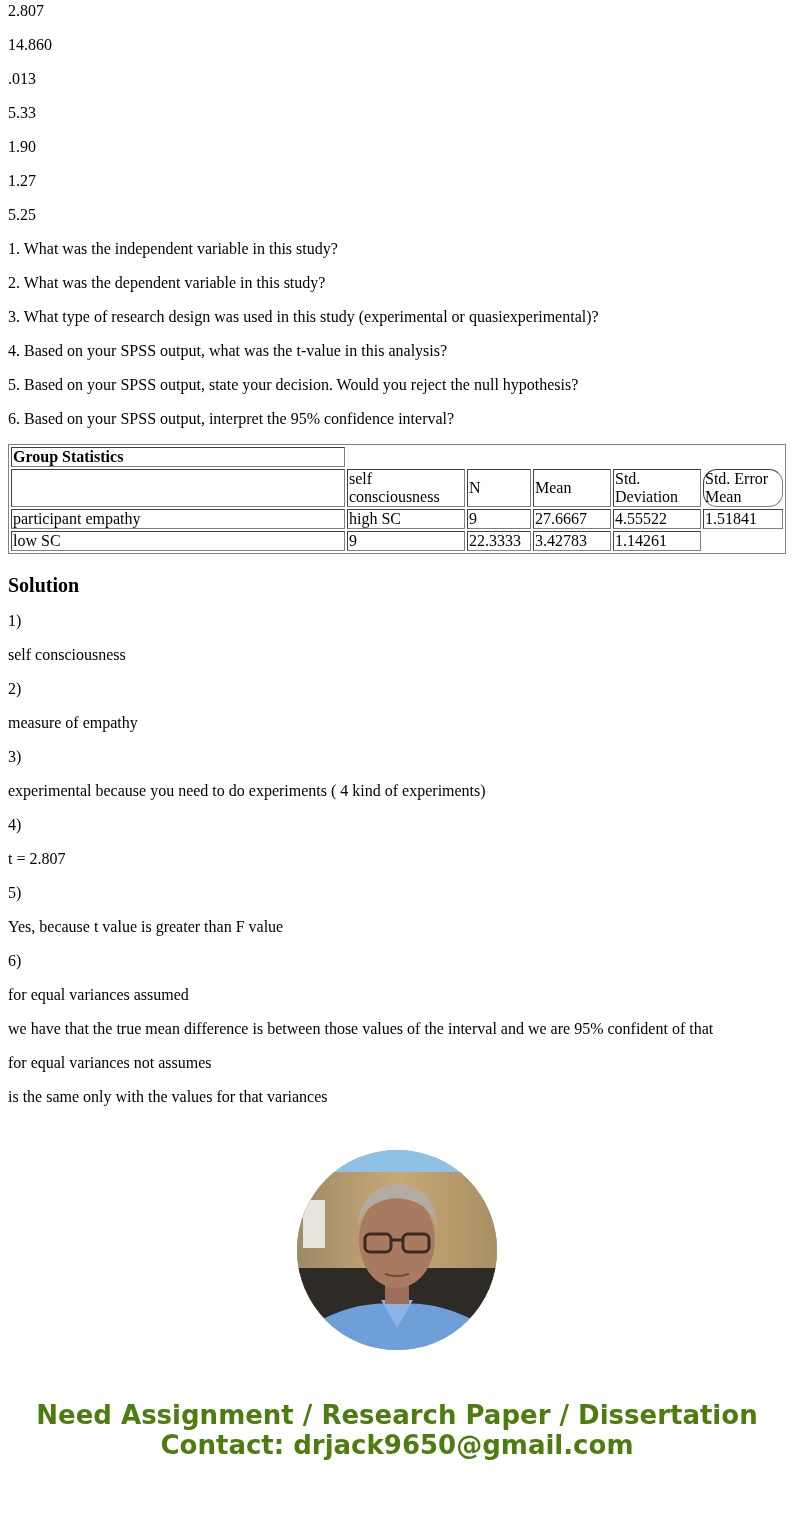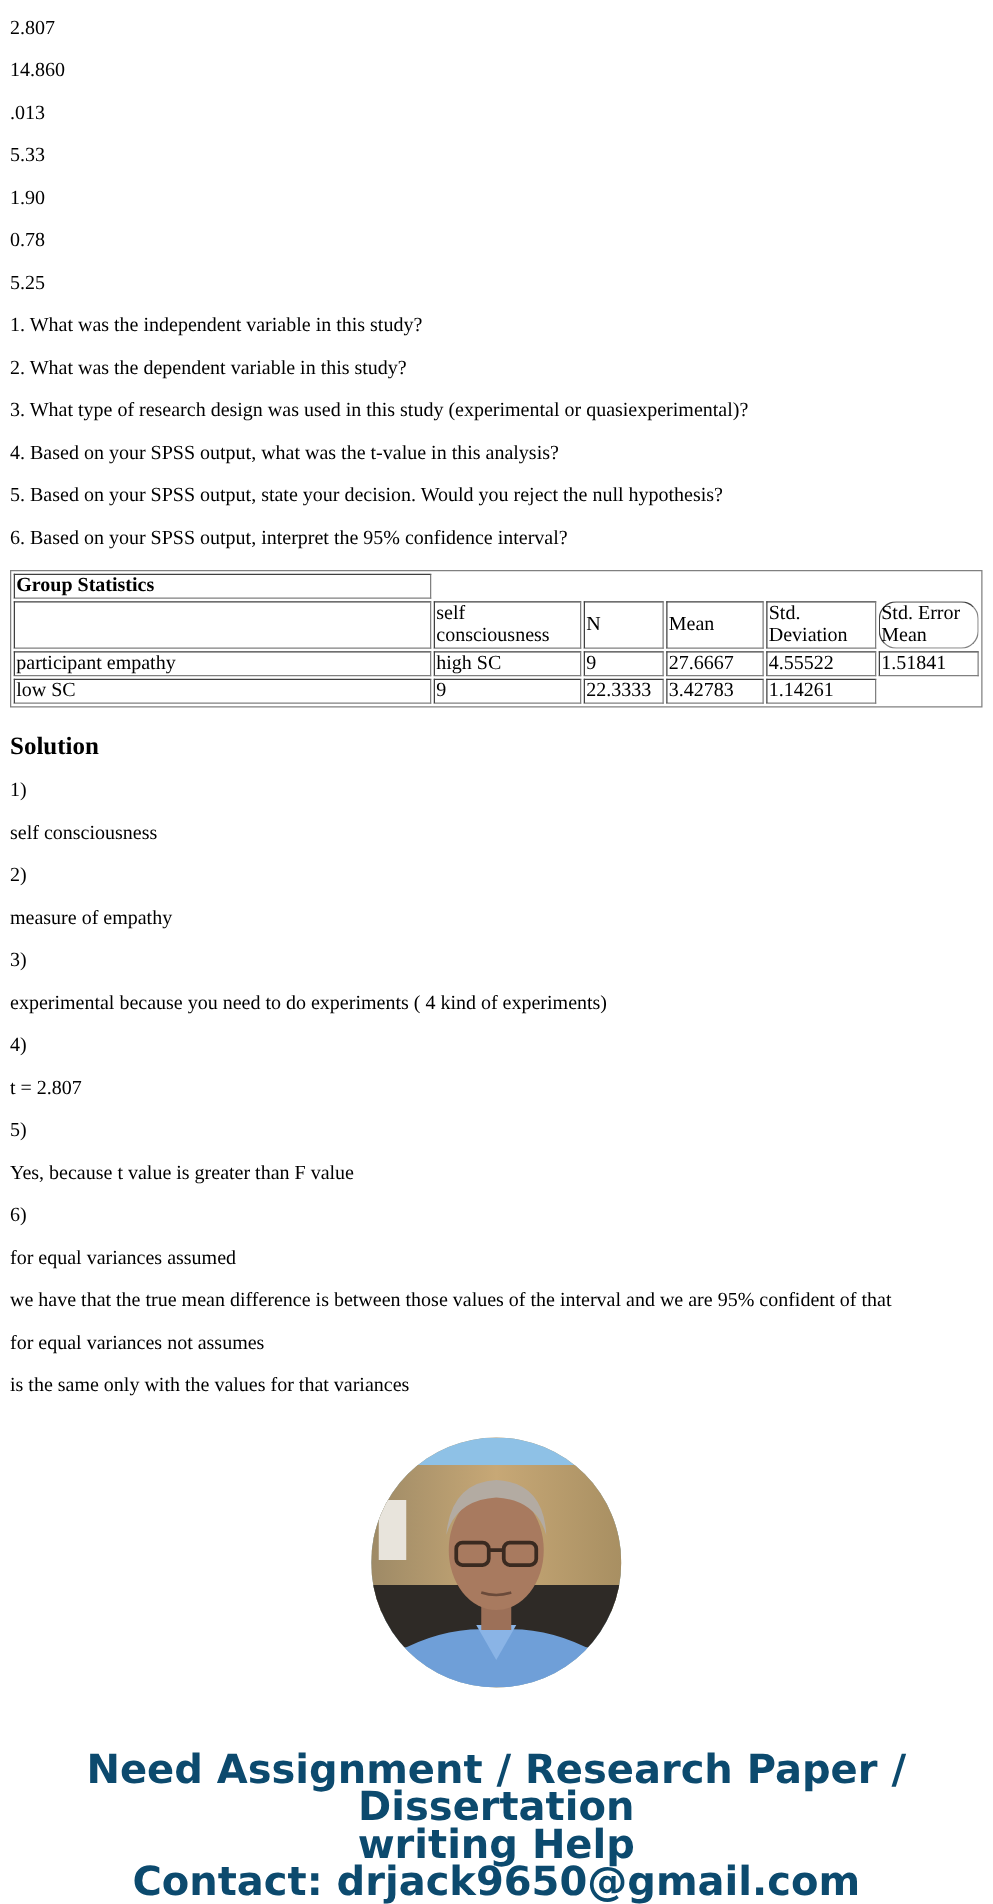--- a/index.html
+++ b/index.html
@@ -9,21 +9,21 @@
   }
   body {
     width: 794px;
     min-height: 1523px;
     font-family: "Liberation Serif", serif;
     font-size: 16px;
     color: #000;
     position: relative;
   }
   .content {
-    padding: 12px 8px;
+    padding: 0 8px;
   }
   p.line {
     margin: 0;
     line-height: 18px;
     height: 18px;
     padding-top: 0;
     margin-bottom: 16px;
     white-space: nowrap;
   }
   .top-values {
@@ -71,38 +71,38 @@
     border-radius: 50%;
     margin: 0 auto;
     overflow: hidden;
     position: relative;
     background: #b89a6a;
   }
   .promo-text {
     margin-top: 50px;
     font-family: "DejaVu Sans", sans-serif;
     font-weight: bold;
-    font-size: 32px;
+    font-size: 26px;
     line-height: 30px;
-    color: #0c4a6e;
+    color: #4d7c0f;
   }
   .promo-text div { margin: 0; }
 </style>
 </head>
 <body>
 
 <div class="content">
 
   <div class="top-values">
     <p class="line">2.807</p>
     <p class="line">14.860</p>
     <p class="line">.013</p>
     <p class="line">5.33</p>
     <p class="line">1.90</p>
-    <p class="line">0.78</p>
+    <p class="line">1.27</p>
     <p class="line">5.25</p>
   </div>
 
   <div>
     <p class="line">1. What was the independent variable in this study?</p>
     <p class="line">2. What was the dependent variable in this study?</p>
     <p class="line">3. What type of research design was used in this study (experimental or quasiexperimental)?</p>
     <p class="line">4. Based on your SPSS output, what was the t-value in this analysis?</p>
     <p class="line">5. Based on your SPSS output, state your decision. Would you reject the null hypothesis?</p>
     <p class="line">6. Based on your SPSS output, interpret the 95% confidence interval?</p>
@@ -182,16 +182,15 @@
       <ellipse cx="100" cy="90" rx="38" ry="48" fill="#a87a5f"></ellipse>
       <path d="M60 78 Q64 36 100 34 Q138 36 140 78 Q132 50 100 48 Q68 50 60 78 Z" fill="#b3aba2"></path>
       <rect x="68" y="84" width="26" height="18" rx="5" fill="none" stroke="#3a2a20" stroke-width="3"></rect>
       <rect x="106" y="84" width="26" height="18" rx="5" fill="none" stroke="#3a2a20" stroke-width="3"></rect>
       <line x1="94" y1="90" x2="106" y2="90" stroke="#3a2a20" stroke-width="3"></line>
       <path d="M88 124 Q100 128 112 124" stroke="#6a4a3a" stroke-width="2" fill="none"></path>
     </svg>
   </div>
   <div class="promo-text">
     <div>Need Assignment / Research Paper / Dissertation</div>
-    <div>writing Help</div>
     <div>Contact: drjack9650@gmail.com</div>
   </div>
 </div>
 
 </body></html>

